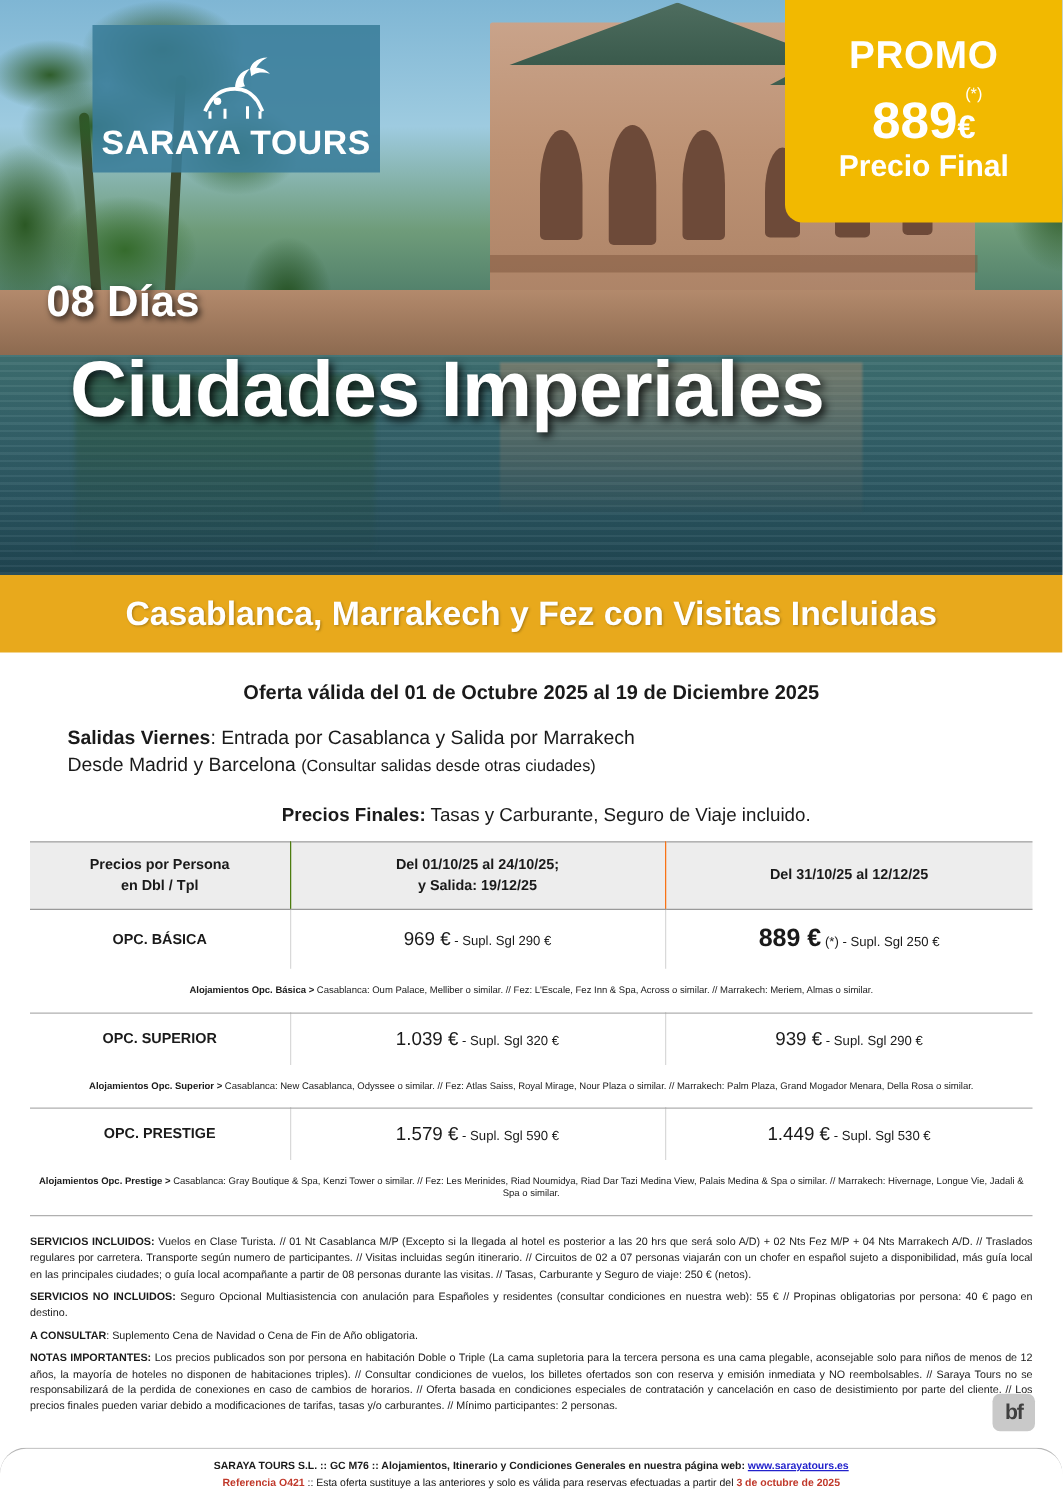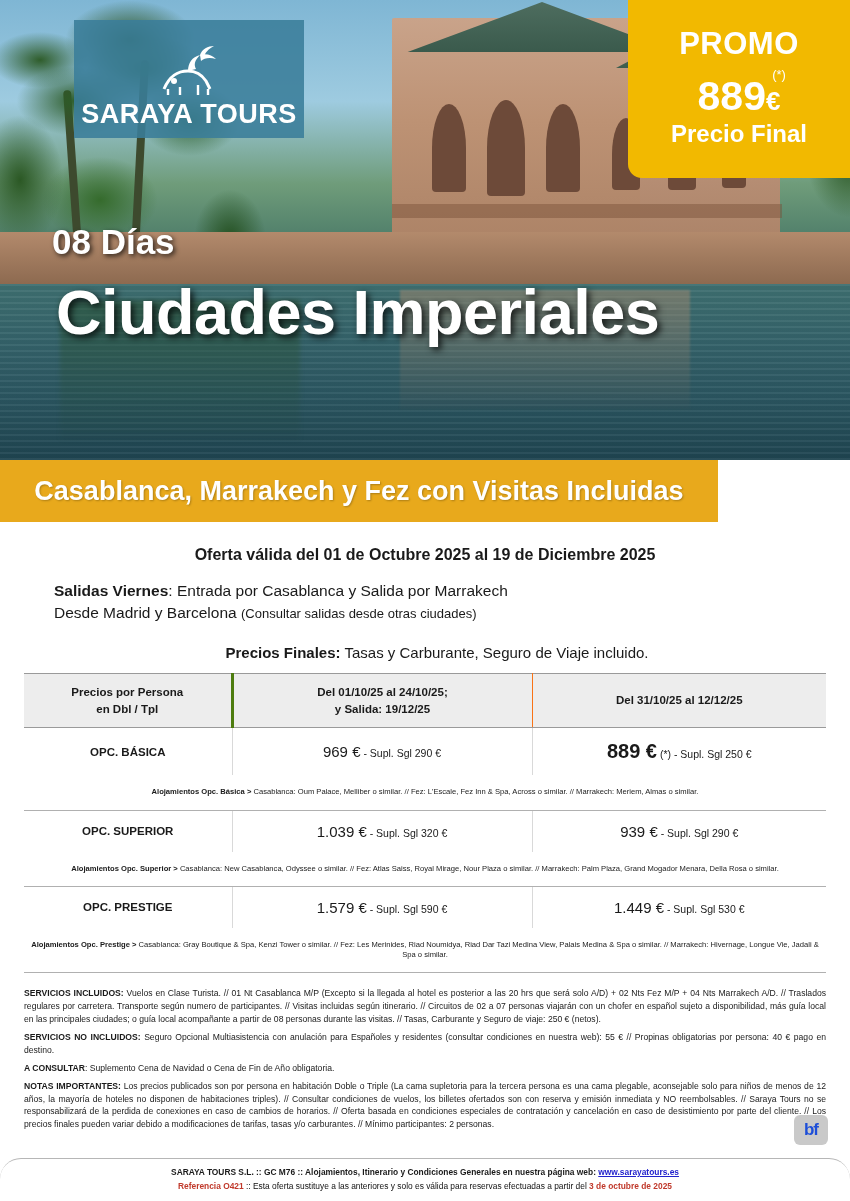--- a/index.html
+++ b/index.html
@@ -151,35 +151,35 @@
   .promo-title { font-size: 31px; font-weight: bold; letter-spacing:0.5px; }
   .promo-star { font-size: 13px; margin-left: 80px; margin-top: 6px; line-height:1; }
   .promo-price {
     font-size: 41px; font-weight: bold; margin-top: -6px; line-height: 1.05;
   }
   .promo-price .cur { font-size: 26px; }
   .promo-final { font-size: 24px; font-weight: bold; margin-top: 2px; }
 
   
   .hero-days {
-    position:absolute; left:52px; top:222px;
+    position:absolute; left:37px; top:222px;
     font-size: 35px; font-weight: bold; color:#ffffff;
     text-shadow: 2px 2px 5px rgba(0,0,0,0.75);
   }
   .hero-title {
     position:absolute; left:56px; top:276px;
     font-size: 63px; font-weight: bold; color:#ffffff;
     text-shadow: 3px 3px 7px rgba(0,0,0,0.8);
     letter-spacing: -0.5px;
     text-align: right;
   }
 
   
   .band {
-    width: 718px; height: 62px; background:#e8a91c;
+    width: 850px; height: 62px; background:#e8a91c;
     display:flex; align-items:center; justify-content:center;
   }
   .band-text {
     color:#ffffff; font-size: 27px; font-weight: bold;
     text-shadow: 1px 1px 2px rgba(0,0,0,0.25);
   }
 
   
   .content { padding: 0 24px; }
   .offer-valid {
@@ -206,21 +206,21 @@
   table.prices th {
     background:#ededed;
     border-top: 1px solid #9a9a9a;
     border-bottom: 1px solid #9a9a9a;
     padding: 10px 6px;
     font-size: 11.5px;
     font-weight: bold;
     text-align:center;
     line-height: 1.45;
   }
-  table.prices th.c0 { width: 208px; border-right:3px solid #4d7c0f; }
+  table.prices th.c0 { width: 208px; border-right:1px solid #4d7c0f; }
   table.prices th.c1 { width: 300px; border-right:1px solid #f97316; }
   table.prices th.c2 { width: 294px; }
   table.prices td {
     text-align:center; padding: 12px 6px; vertical-align: middle;
   }
   td.opt { font-weight:bold; font-size: 11.5px; border-right:1px solid #d9d9d9;}
   td.price { font-size: 15px; border-right:1px solid #d9d9d9; }
   td.price.last { border-right:none; }
   td.price .supl { font-size: 10.5px; }
   td.price .big { font-size: 20px; font-weight: bold; }
@@ -236,21 +236,21 @@
     margin: 14px 24px 0 24px;
     font-size: 8.6px; line-height: 1.5; text-align: justify;
   }
   .services p { margin: 0 0 5px 0; }
   .services b { font-weight:bold; }
 
   
   .bf {
     position:absolute; right: 22px; bottom: 56px;
     width: 34px; height: 30px; border-radius: 6px;
-    background:#c9c9c9; color:#1d4ed8;
+    background:#c9c9c9; color:#404040;
     font-size: 17px; font-weight: bold;
     display:flex; align-items:center; justify-content:center;
     letter-spacing:-1px;
   }
 
   
   .footer {
     position:absolute; left:0; bottom:0; width:850px;
     border-top: 1px solid #b6b6b6;
     padding: 7px 0 8px 0;

